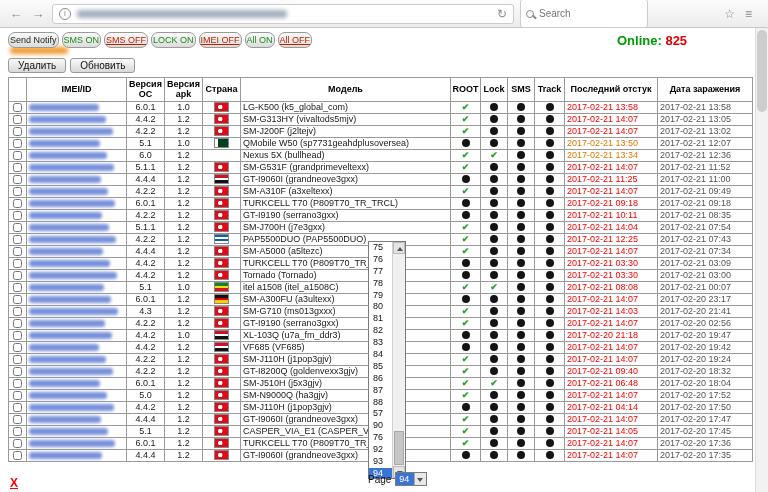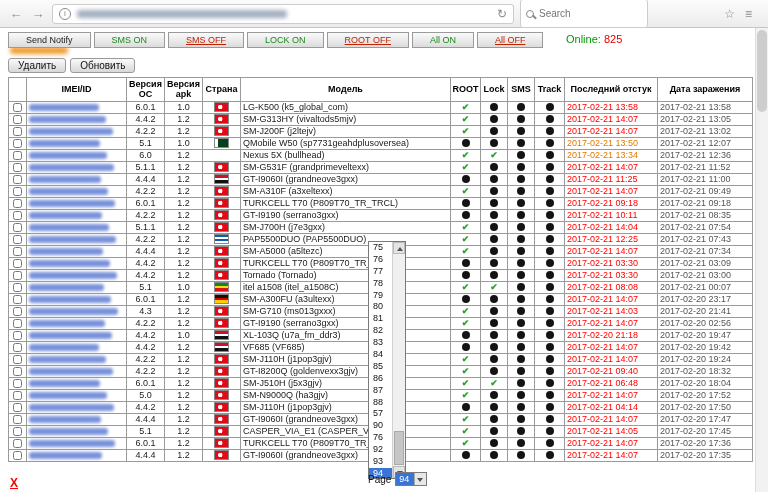--- a/index.html
+++ b/index.html
@@ -21,25 +21,25 @@
     display:flex; align-items:center; padding:0 5px; gap:5px; }
   .mag { width:8px; height:8px; border:1.5px solid #8a8a8a; border-radius:50%; position:relative; flex:none; }
   .mag::after { content:""; position:absolute; width:5px; height:1.5px; background:#8a8a8a;
     transform:rotate(45deg); right:-4px; bottom:-1px; }
   .search-input { border:none; outline:none; width:100%; font-size:10px; color:#777;
     font-family:"Liberation Sans", sans-serif; background:transparent; }
   .chrome-right { margin-left:auto; display:flex; gap:10px; color:#8a8a8a; font-size:12px; padding-right:8px; }
 
   
   .toolbar { position:absolute; top:32px; left:8px; display:flex; gap:3px; z-index:5; }
-  .tb-btn { font-size:9px; padding:2px 17px; background:linear-gradient(#fafafa,#dcdcdc);
-    border:1px solid #9a9a9a; border-radius:0; color:#222; cursor:default; font-family:"Liberation Sans", sans-serif; }
+  .tb-btn { font-size:9px; padding:2px 1px; background:linear-gradient(#fafafa,#dcdcdc);
+    border:1px solid #9a9a9a; border-radius:7px; color:#222; cursor:default; font-family:"Liberation Sans", sans-serif; }
   .tb-btn.green { color:#1b8a1b; }
   .tb-btn.red { color:#c22200;text-decoration:underline; }
-  .online { position:absolute; top:33px; left:566px; font-size:11px; font-weight:normal; }
+  .online { position:absolute; top:33px; left:617px; font-size:13px; font-weight:bold; }
   .online .lbl { color:#009900; }
   .online .cnt { color:#e00000; }
   .redacted-link { position:absolute; top:47px; left:10px; width:58px; height:7px;
     background:#f09a2e; border-radius:3px; filter:blur(2px); }
 
   .actions { position:absolute; top:58px; left:8px; display:flex; gap:4px; }
   .act-btn { font-size:10px; padding:1px 9px; background:linear-gradient(#fafafa,#d8d8d8);
     border:1px solid #9a9a9a; border-radius:3px; color:#111; font-family:"Liberation Sans", sans-serif; }
 
   
@@ -117,21 +117,21 @@
     <span>☆</span>
     <span>≡</span>
   </div>
 </div>
 
 <div class="toolbar">
   <button class="tb-btn">Send Notify</button>
   <button class="tb-btn green">SMS ON</button>
   <button class="tb-btn red">SMS OFF</button>
   <button class="tb-btn green">LOCK ON</button>
-  <button class="tb-btn red">ROOT OFF</button>
+  <button class="tb-btn red">IMEI OFF</button>
   <button class="tb-btn green">All ON</button>
   <button class="tb-btn red">All OFF</button>
 </div>
 
 <div class="online">
   <span class="lbl">Online:</span>
   <span class="cnt">825</span>
 </div>
 
 <span class="redacted-link"></span>

